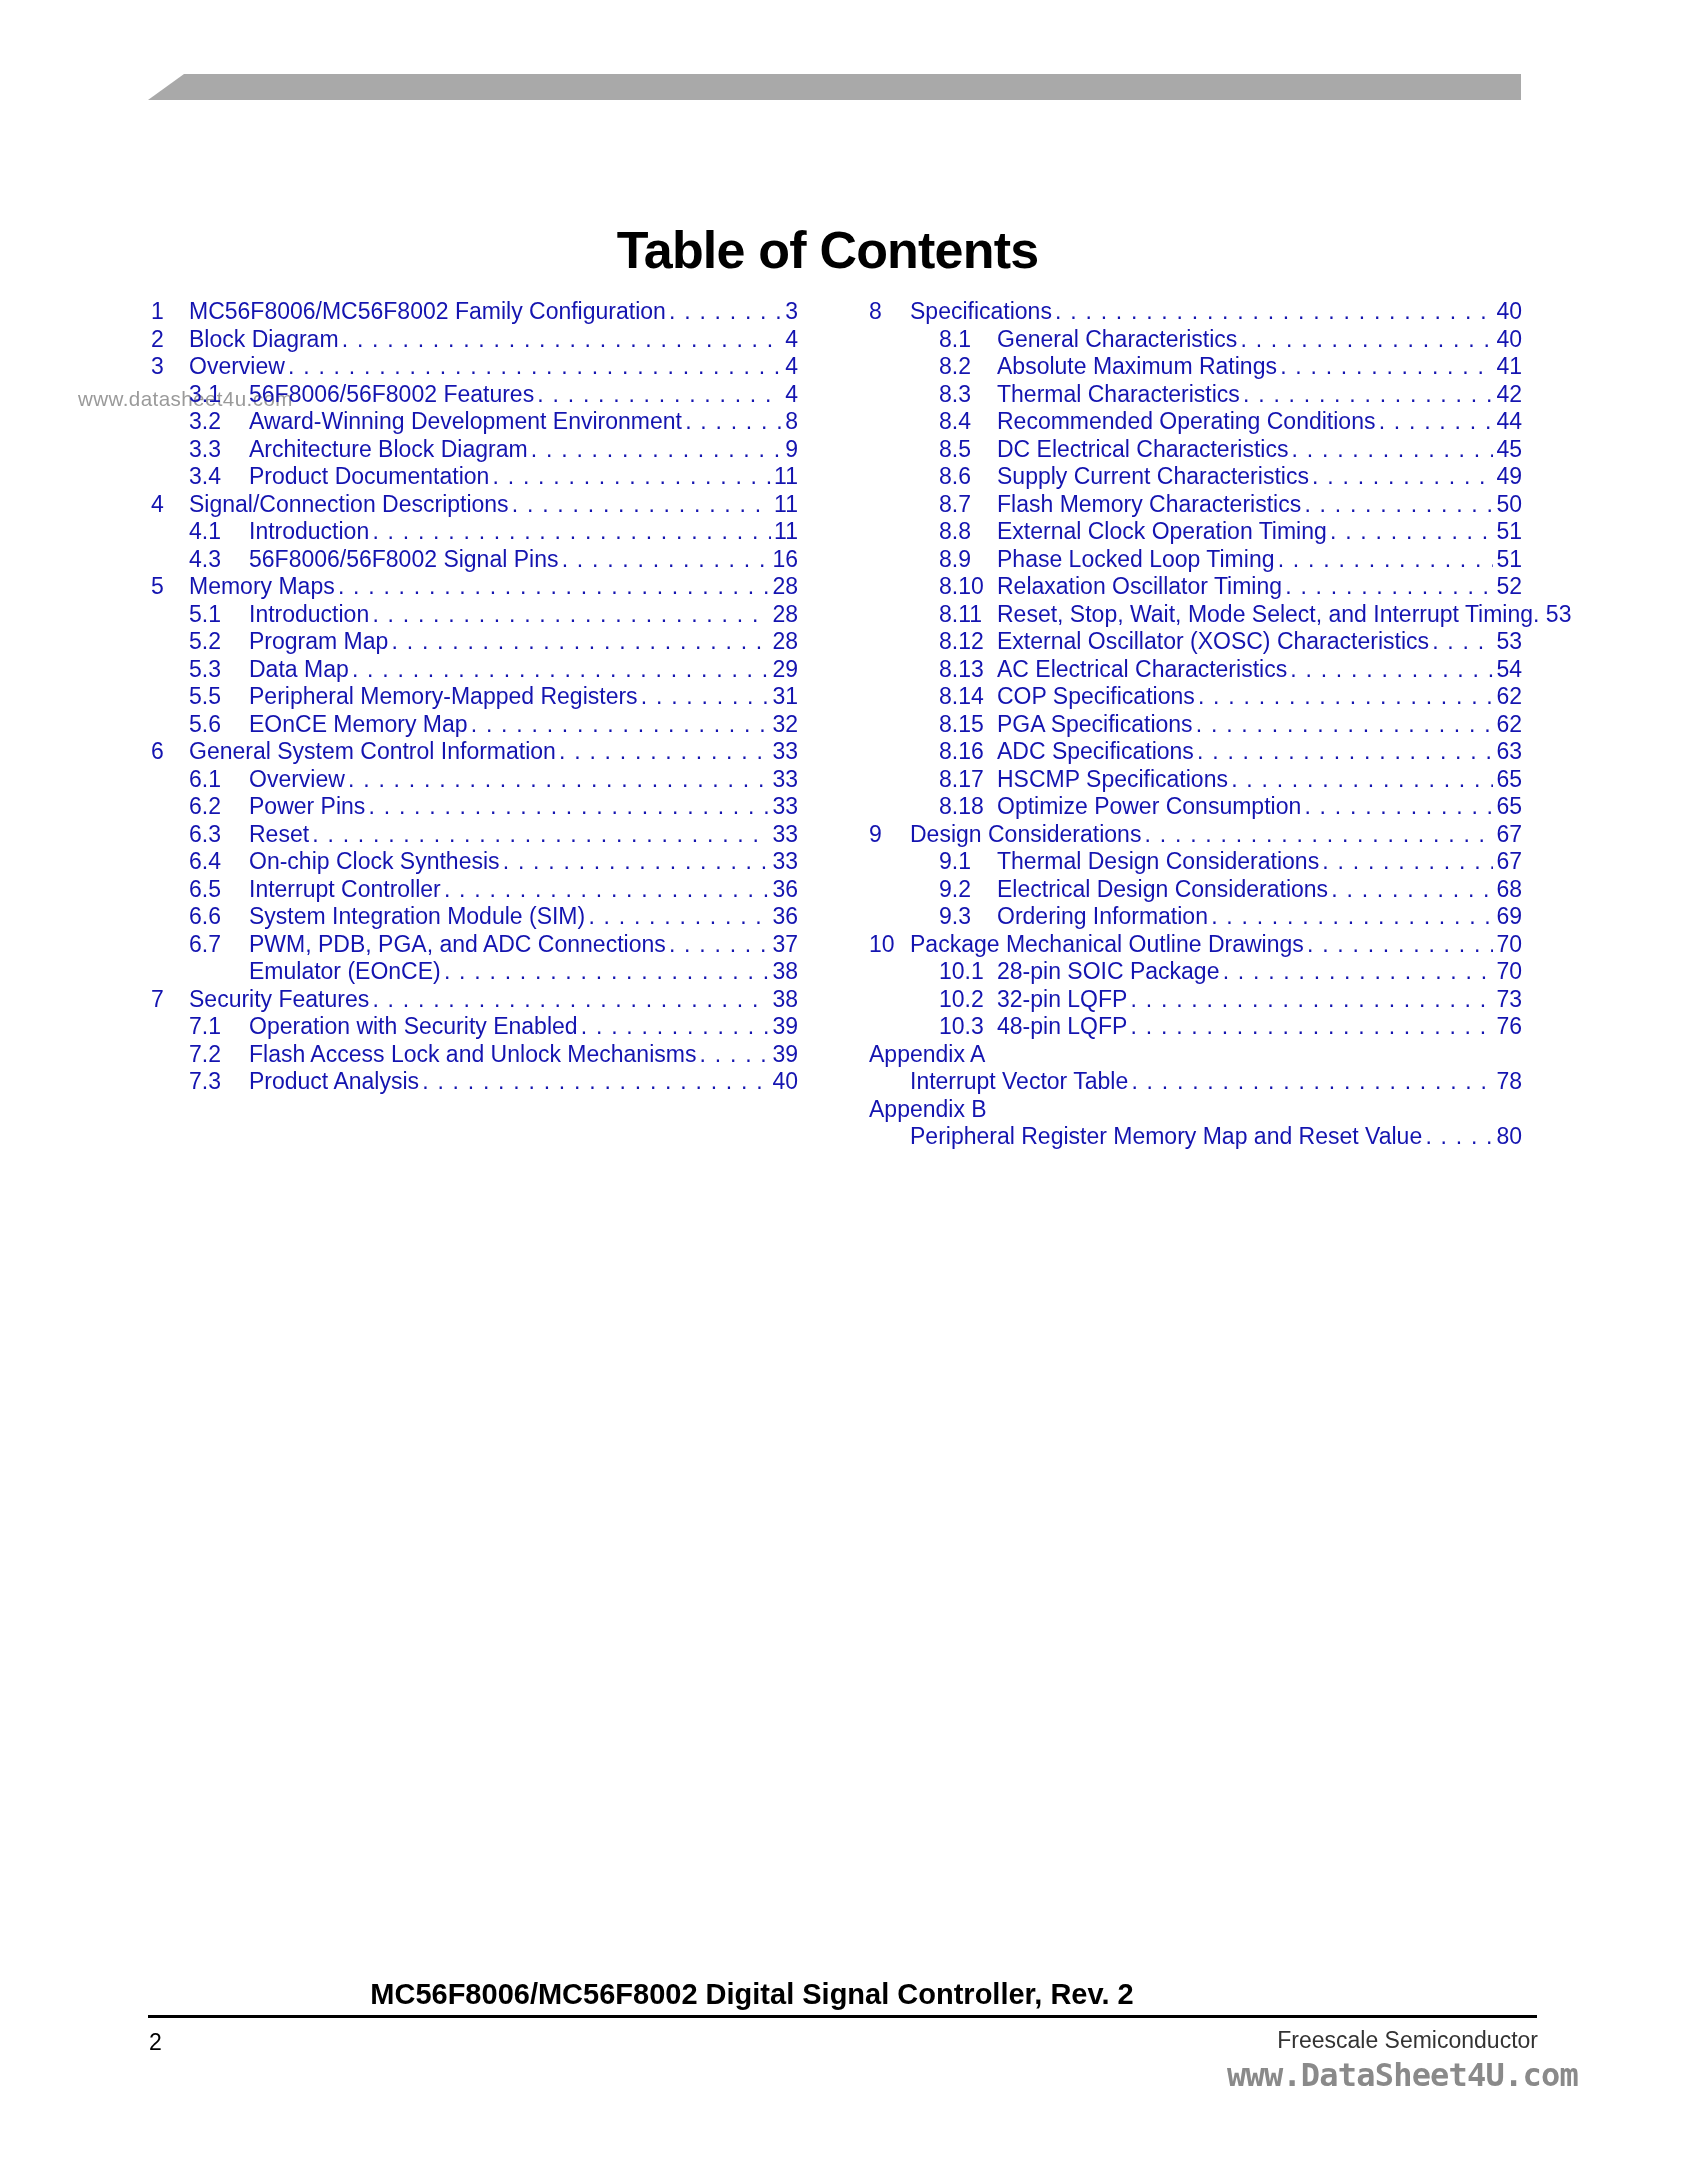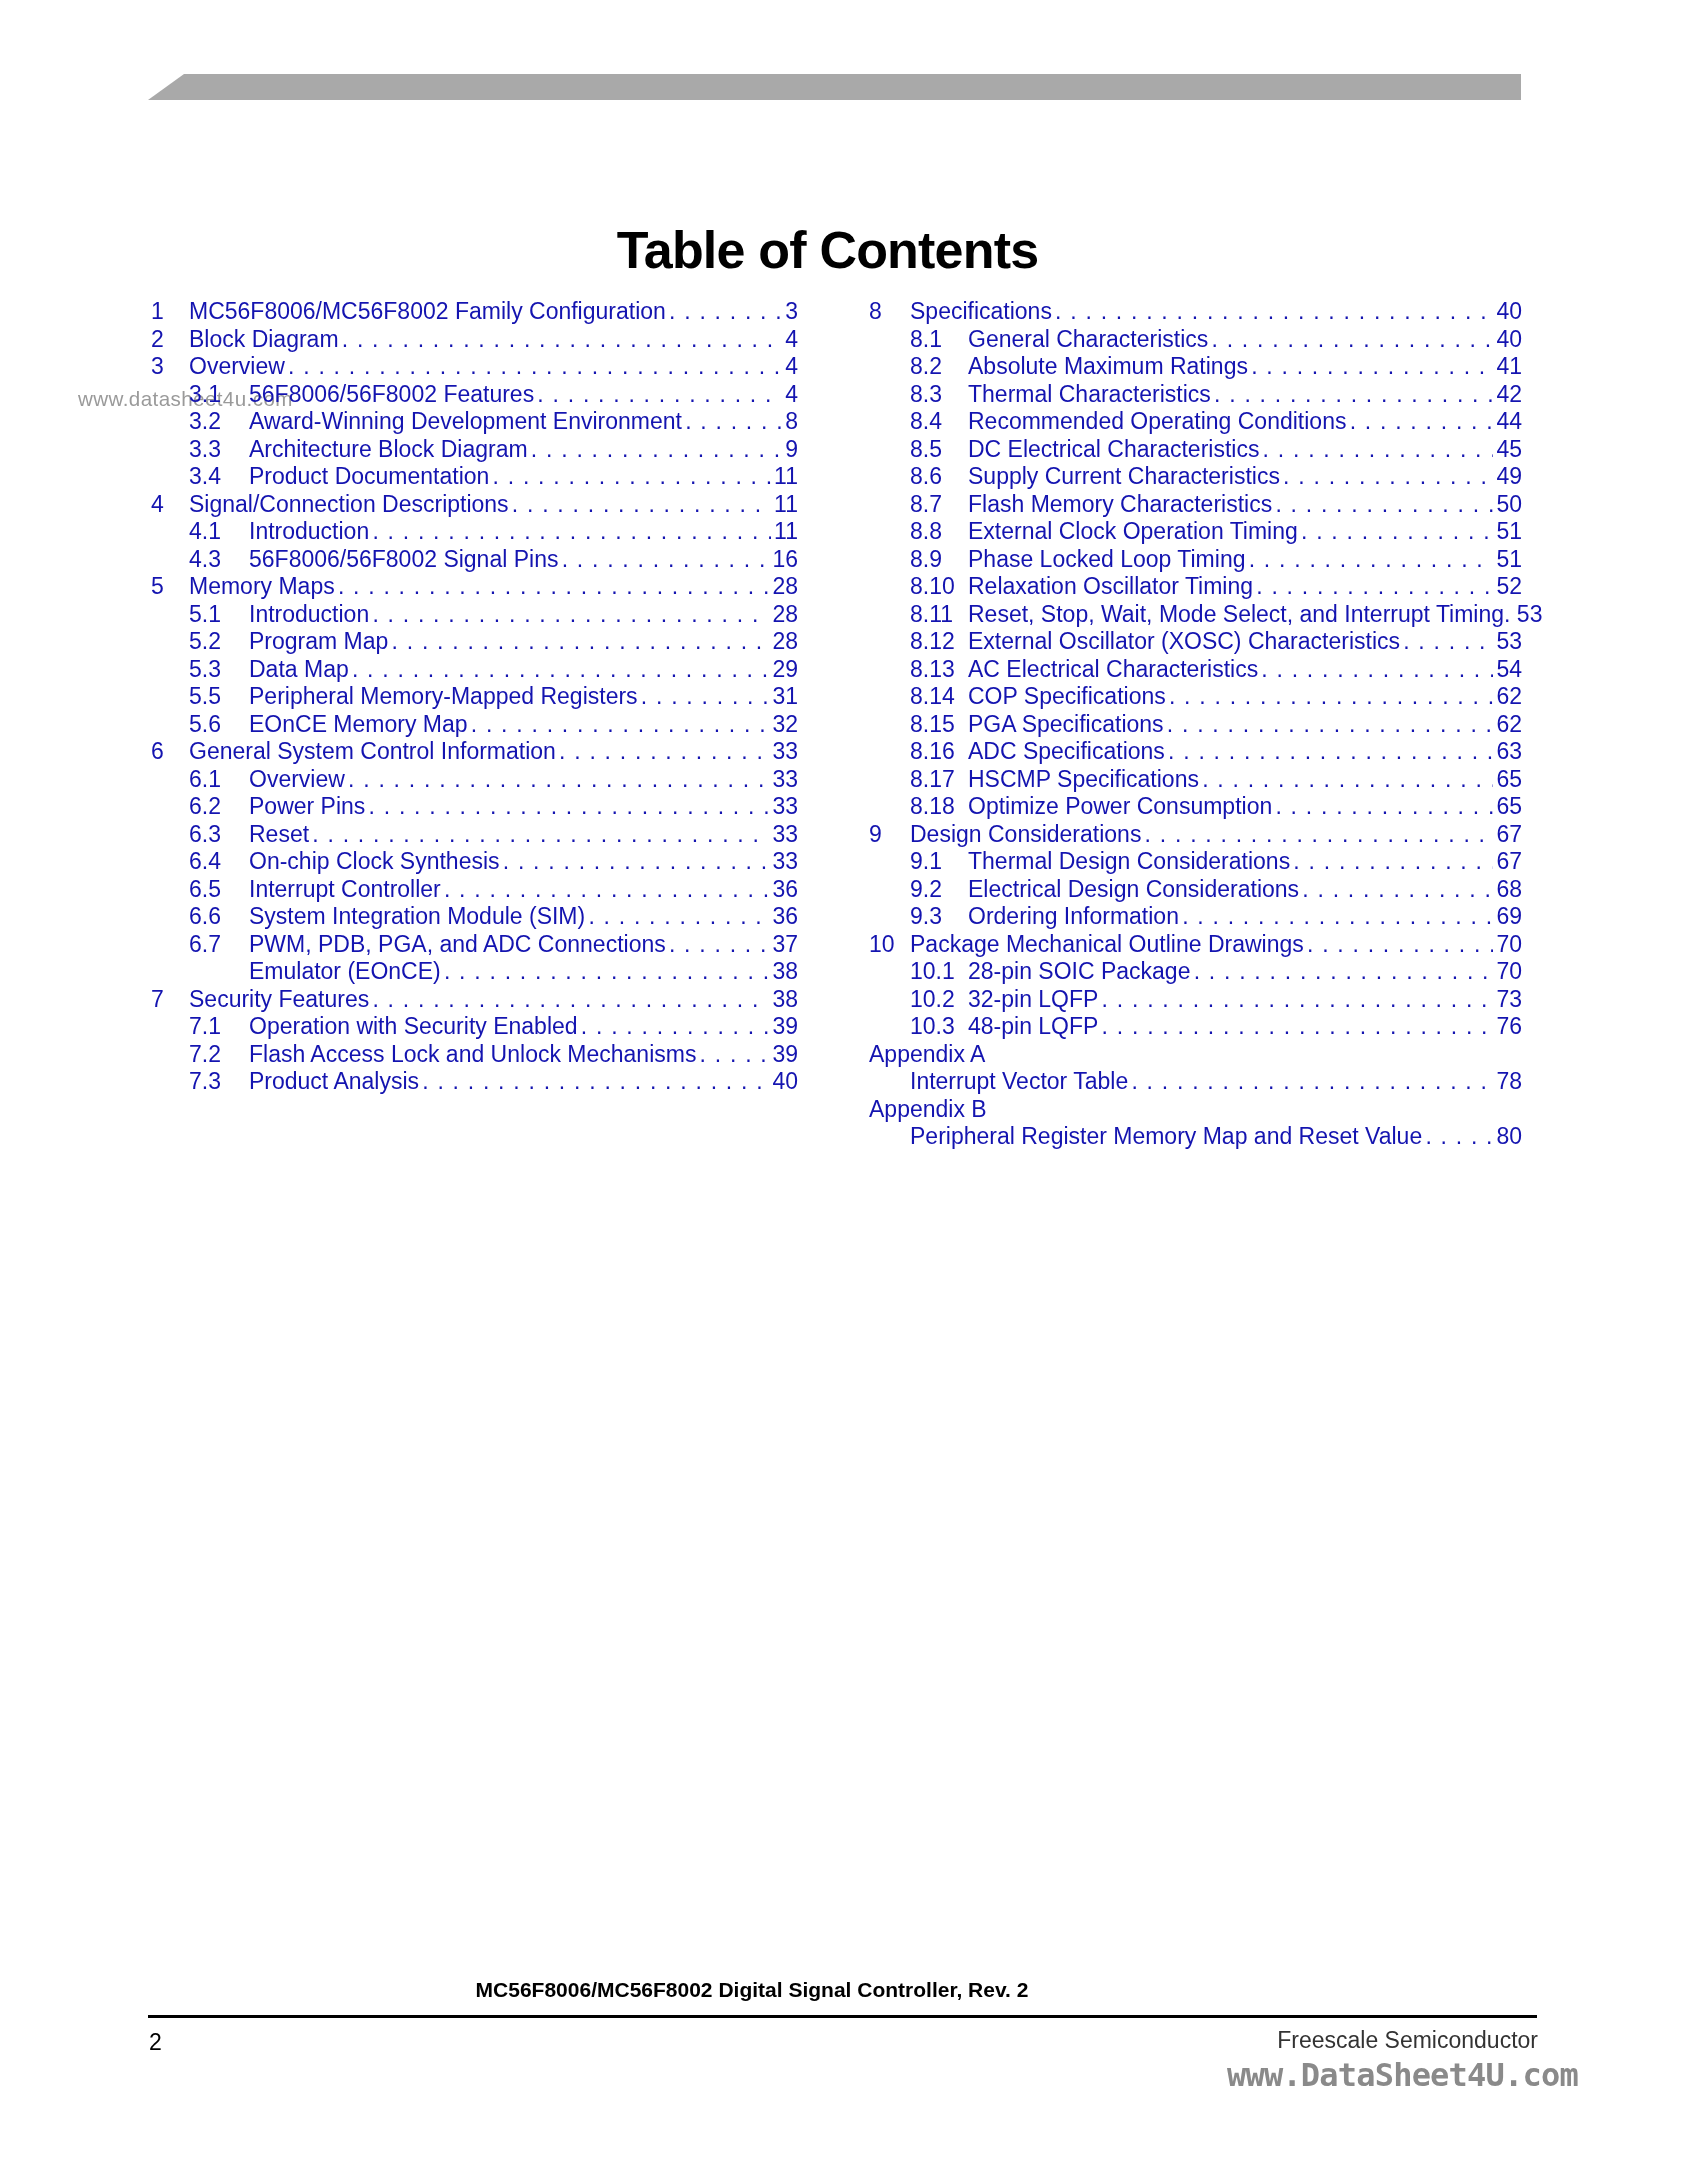--- a/index.html
+++ b/index.html
@@ -13,31 +13,31 @@
   .col-left { left:151px; width:647px; }
   .col-right { left:869px; width:653px; }
   .row { position:relative; height:27.5px; line-height:27.5px; font-size:23px; color:#1414b0;
          white-space:nowrap; display:flex; align-items:baseline; }
   .num { flex:0 0 auto; }
   .lvl1 .num { width:38px; }
   .lvl2 { padding-left:38px; }
   .lvl2 .num { width:60px; }
   .col-right .lvl1 .num { width:41px; }
   .col-right .lvl2 { padding-left:41px; }
-  .col-right .lvl2 .num { width:58px; }
+  .col-right .lvl2 .num { width:58px;margin-left:29px; }
   .label { flex:0 0 auto; }
   .dots { flex:1 1 auto; overflow:hidden; margin:0 3.2px; letter-spacing:7.5px; color:#1414b0; }
   .dots::before { content:". . . . . . . . . . . . . . . . . . . . . . . . . . . . . . . . . . . . . . . . . . . . . . . . . . . . . . . . . . . . . . . ."; letter-spacing:0; word-spacing:2.4px; }
   .page { flex:0 0 auto; text-align:right; }
   .justify-row .label { flex:1 1 auto; display:flex; justify-content:space-between; margin-right:-12px; }
   .cont { padding-left:98px; }
   .appx-item { padding-left:41px; }
   .watermark-side { position:absolute; left:78px; top:387px; font-size:20.6px; color:#9a9a9a; letter-spacing:0.4px; }
   .footer-title { position:absolute; left:0; width:1504px; top:1978px; text-align:center;
-                  font-weight:bold; font-size:21px; color:#000; }
+                  font-weight:bold; font-size:29px; color:#000; }
   .footer-rule { position:absolute; left:148px; top:2015px; width:1389px; height:3.2px; background:#000; }
   .page-num { position:absolute; left:149px; top:2029px; font-size:23px; color:#000; }
   .company { position:absolute; right:149px; top:2027px; font-size:23px; color:#333; }
   .watermark-foot { position:absolute; left:1227px; top:2056px; font-family:"DejaVu Sans Mono", monospace;
                     font-weight:bold; font-size:32px; color:#8a8a8a; letter-spacing:-0.8px; }
 </style>
 </head>
 <body>
 
 <div class="bar"></div>

